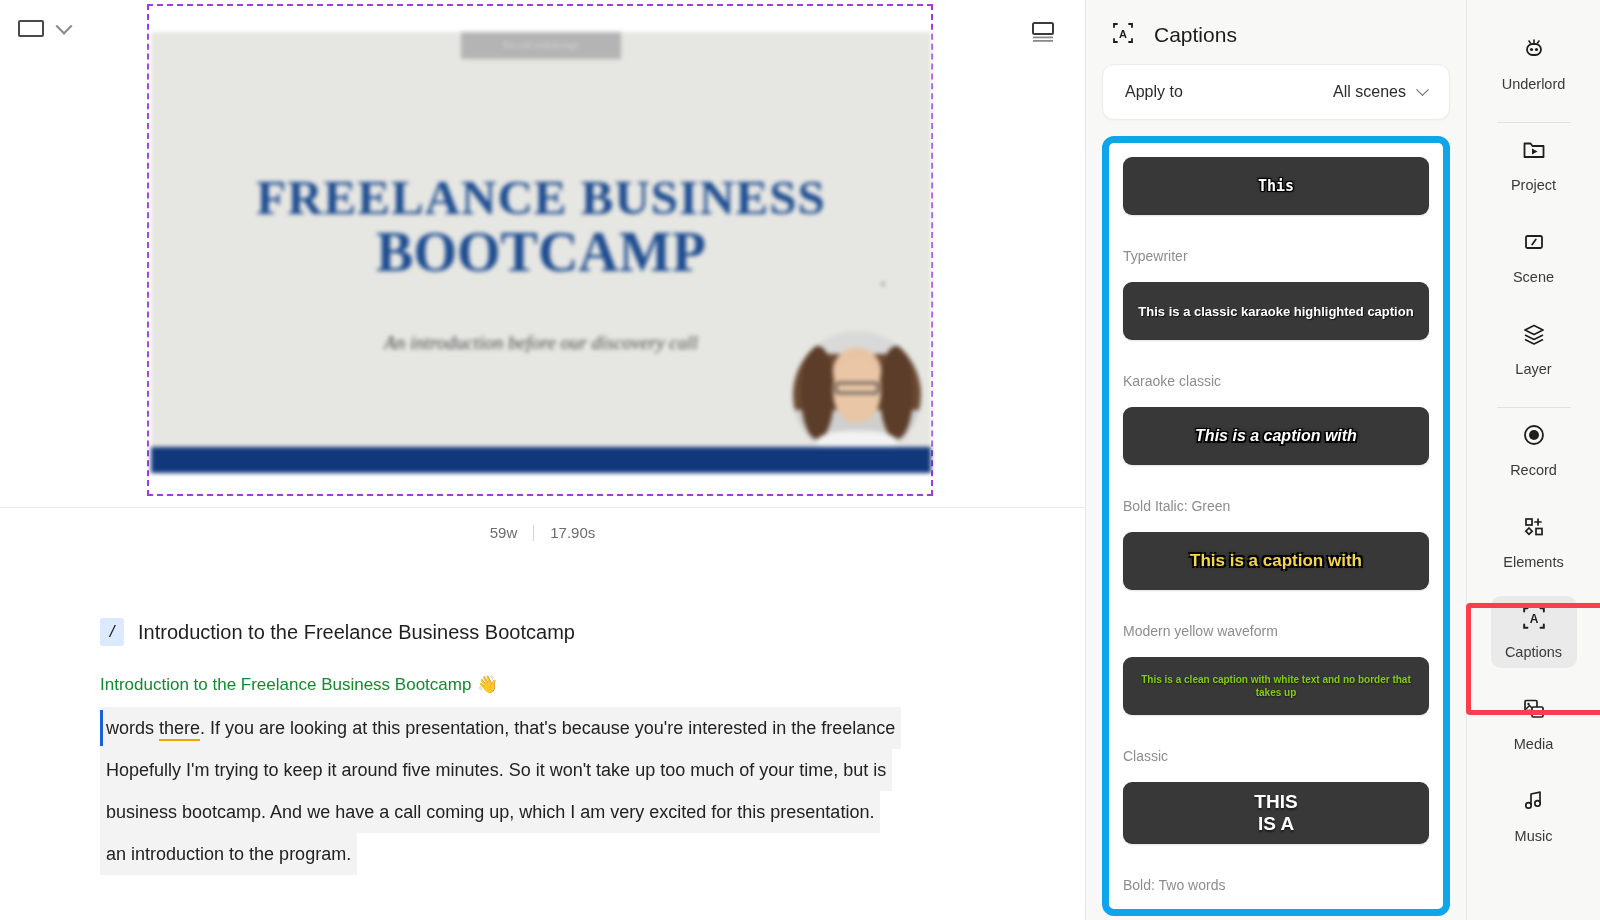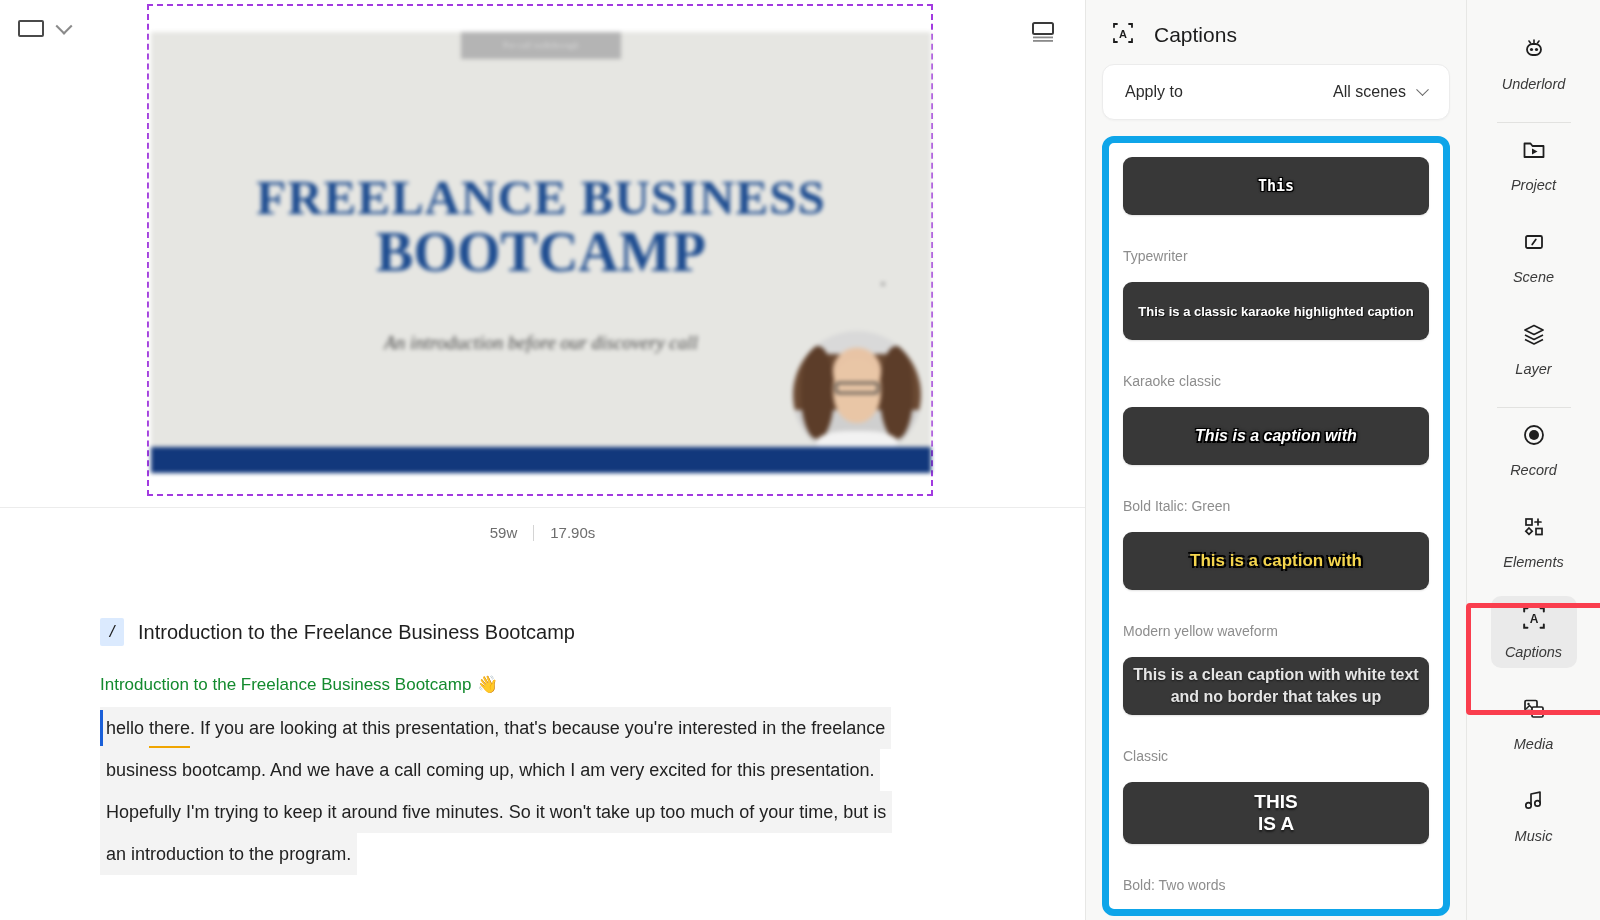--- a/index.html
+++ b/index.html
@@ -161,21 +161,21 @@
     margin-bottom: 0;
   }
   .para-wrap { display: block; }
   .para-line.first::before {
     content: "";
     position: absolute; left: 0; top: 3px;
     width: 2.5px; height: 36px; background: #1a5fd8;
   }
   .misspell {
     border-bottom: 2.5px solid #f0a500;
-    padding-bottom: 8px;
+    padding-bottom: 1px;
   }
 
   
   .cap-panel {
     width: 381px; height: 920px;
     background: #f8f8f7;
     border-left: 1px solid #e7e7e5;
     position: relative;
     overflow: hidden;
   }
@@ -247,21 +247,21 @@
     font-weight: 700; font-size: 14px; color: #fff;
     letter-spacing: .2px;
     transform: scaleX(.92);
     text-shadow: 0 0 3px #000, 1.5px 1.5px 0 #000, -1.5px -1.5px 0 #000, 1.5px -1.5px 0 #000, -1.5px 1.5px 0 #000;
   }
   .s-yellow {
     font-weight: 700; font-size: 17px; color: #f5d64e;
     text-shadow: 0 0 4px #000, 2px 2px 0 #000, -2px -2px 0 #000, 2px -2px 0 #000, -2px 2px 0 #000;
   }
   .s-classic {
-    font-weight: 700; font-size: 16px; color: #e5e5e5; text-align: center;
+    font-weight: 700; font-size: 10px; color: #84cc16; text-align: center;
     line-height: 1.35;
     text-shadow: 0 1px 2px rgba(0,0,0,.6);
   }
   .s-twowords {
     font-weight: 700; font-size: 19px; color: #fff; text-align: center;
     line-height: 1.15;
     text-shadow: 0 2px 2px rgba(0,0,0,.55);
   }
 
   
@@ -276,21 +276,21 @@
   .rail-item {
     width: 86px;
     display: flex; flex-direction: column; align-items: center; gap: 10px;
     padding: 10px 0 8px 0;
     border-radius: 10px;
     cursor: pointer;
     position: relative;
   }
   .rail-item + .rail-item { margin-top: 18px; }
   .rail-item.active { background: #eaeaea; }
-  .rail-label { font-size: 14.5px; color: #3a3a3a; font-style: italic; }
+  .rail-label { font-size: 14.5px; color: #3a3a3a; }
   .rail-div {
     width: 74px; height: 1px; background: #e2e2e0; margin: 22px 0 4px 0;
   }
   .rail-highlight {
     position: absolute;
     left: 1466px; top: 603px;
     width: 140px; height: 112px;
     border: 5px solid #fa3e4e;
     border-radius: 4px;
     pointer-events: none;
@@ -351,23 +351,23 @@
         <span class="scene-badge">/</span>
         <span class="scene-title">Introduction to the Freelance Business Bootcamp</span>
       </div>
 
       <div class="green-line">
         <span>Introduction to the Freelance Business Bootcamp</span>
         <span>👋</span>
       </div>
 
       <div id="transcript-lines">
-          <div class="para-wrap"><span class="para-line first"><span>hello </span><span class="misspell">there</span><span>. If you are looking at this presentation, that's because you're interested in the freelance</span></span></div>
+          <div class="para-wrap"><span class="para-line first"><span>words </span><span class="misspell">there</span><span>. If you are looking at this presentation, that's because you're interested in the freelance</span></span></div>
+          <div class="para-wrap"><span class="para-line"><span>Hopefully I'm trying to keep it around five minutes. So it won't take up too much of your time, but is</span></span></div>
           <div class="para-wrap"><span class="para-line"><span>business bootcamp. And we have a call coming up, which I am very excited for this presentation.</span></span></div>
-          <div class="para-wrap"><span class="para-line"><span>Hopefully I'm trying to keep it around five minutes. So it won't take up too much of your time, but is</span></span></div>
           <div class="para-wrap"><span class="para-line"><span>an introduction to the program.</span></span></div>
         </div>
     </div>
   </div>
 
   <div class="cap-panel">
     <div class="cap-header">
       <span>
         <svg width="22" height="22" viewBox="0 0 22 22" aria-hidden="true">
           <path d="M2 5V2h3M17 2h3v3M20 17v3h-3M5 20H2v-3" fill="none" stroke="#1c1c1c" stroke-width="1.8" stroke-linecap="round"></path>

